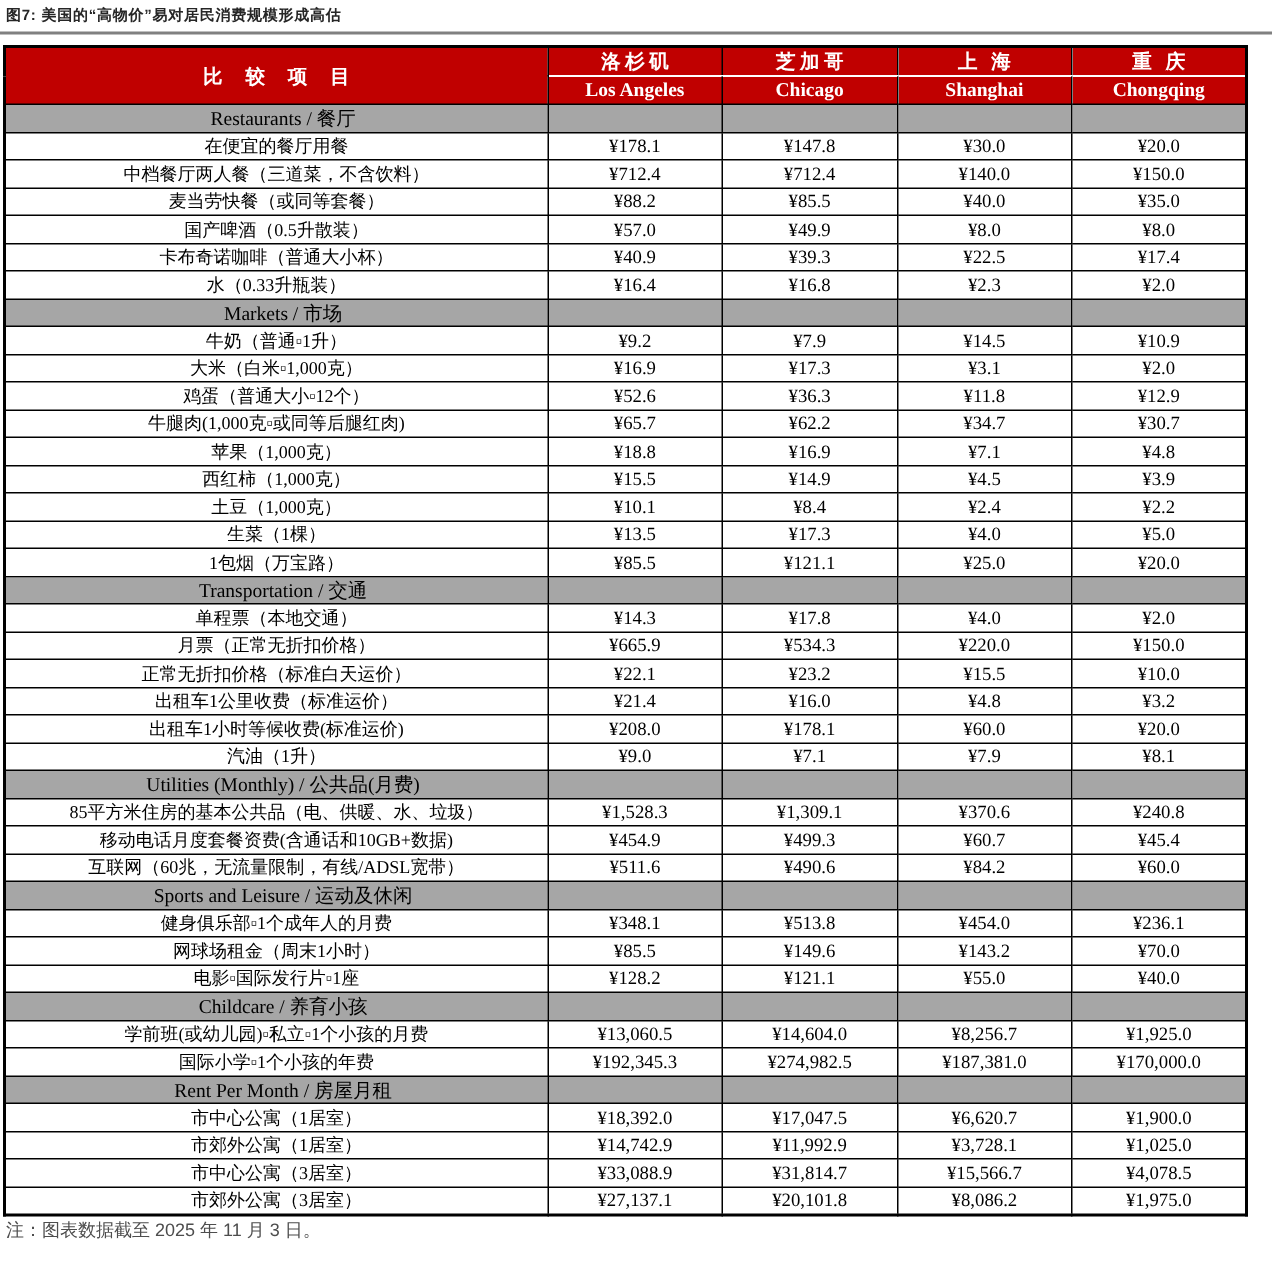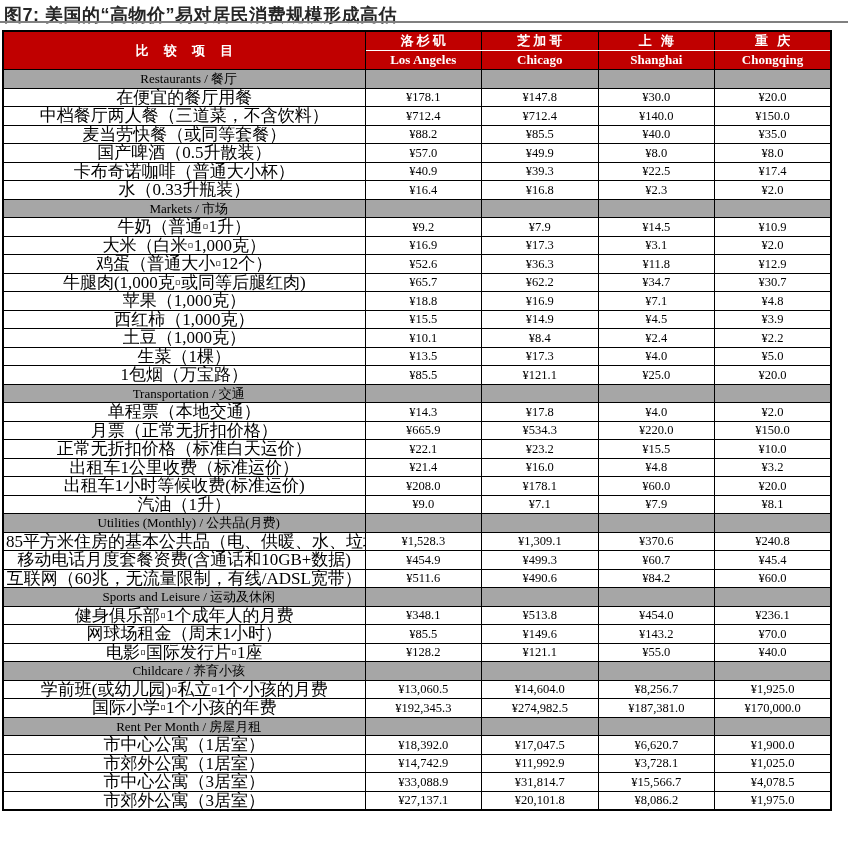--- a/index.html
+++ b/index.html
@@ -5,21 +5,21 @@
   :root{
     --red:#C00000; --gray:#A6A6A6; --border:#000; --rule:#808080; --foot:#4D4D4D;
   }
   *{box-sizing:border-box; margin:0; padding:0;}
   html,body{width:848px; height:853px; background:#fff; overflow:hidden;}
   body{position:relative; font-family:"Liberation Serif", serif; color:#000;}
 
   .fig-title{
     position:absolute; top:3px; left:4px;
     font-family:"Liberation Sans", sans-serif;
-    font-size:18px; font-weight:bold; color:#262626;
+    font-size:10px; font-weight:bold; color:#262626;
     letter-spacing:.5px; white-space:nowrap;
   }
   .title-rule{position:absolute; top:21px; left:0; width:848px; height:2px; background:var(--rule);}
 
   table.price-table{
     position:absolute; top:30px; left:2px; width:828px;
     border-collapse:collapse; table-layout:fixed;
     border:2px solid var(--border);
   }
   .price-table th, .price-table td{
@@ -30,21 +30,21 @@
   .price-table thead th{
     background:var(--red); color:#fff; font-weight:bold; height:19px; font-size:13px;
   }
   .price-table thead th.item-head{letter-spacing:6px; text-indent:6px; font-size:13px;}
   .price-table thead th.city-cn{border-bottom:1px solid #fff; letter-spacing:3px; text-indent:3px;margin-top:12px;}
   .price-table thead th.city-en{border-top:none;}
   .price-table tbody tr{height:18.5px;}
   .price-table tbody td{font-size:12.5px; line-height:1;}
   .price-table tr.section-row td{background:var(--gray);padding-left:11px;}
   .price-table td.section-label{font-size:13px;}
-  .price-table td.item-label{font-size:17px;margin-top:45px;}
+  .price-table td.item-label{font-size:12px;margin-top:45px;}
   .price-table td.price-cell{font-size:12.5px;}
 
   .footer{
     position:absolute; top:810px; left:4px;
     font-family:"Liberation Sans", sans-serif;
     font-size:12px; color:var(--foot); line-height:20px;
   }
   .footer .line{margin-bottom:1px; white-space:nowrap;}
 </style>
 </head>
@@ -355,14 +355,15 @@
           <td class="item-label">市郊外公寓（3居室）</td>
           <td class="price-cell">¥27,137.1</td>
           <td class="price-cell">¥20,101.8</td>
           <td class="price-cell">¥8,086.2</td>
           <td class="price-cell">¥1,975.0</td>
         </tr>
       </tbody>
   </table>
 
   <div class="footer">
+    <div class="line">注：图表数据截至 2025 年 11 月 3 日。</div>
   </div>
 </div>
 
 </body></html>

